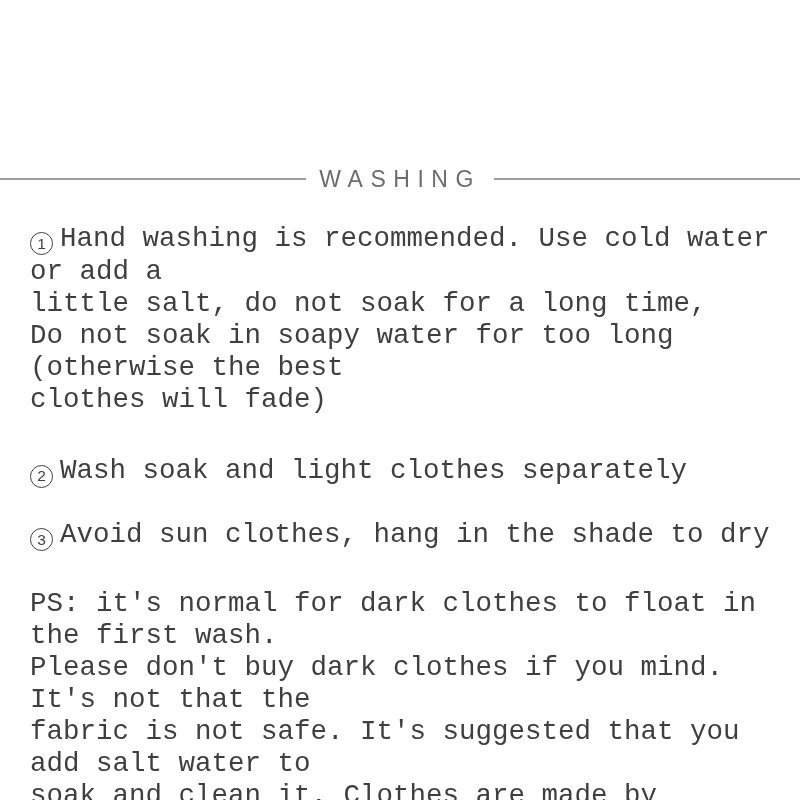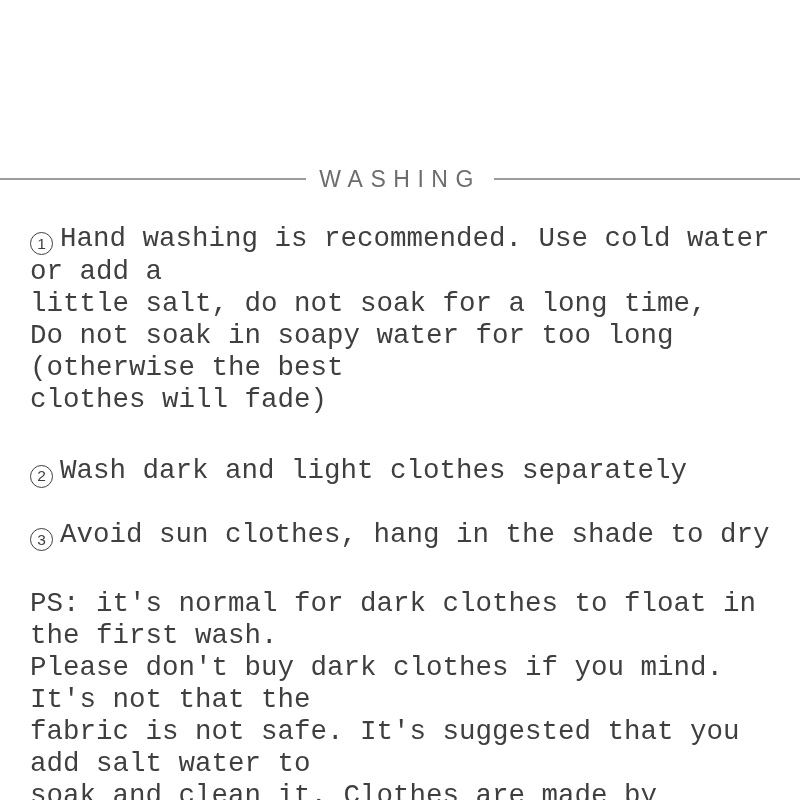--- a/index.html
+++ b/index.html
@@ -85,21 +85,21 @@
     <p class="para p1"><span class="num">
           <span>1</span>
         </span><span class="ptext">Hand washing is recommended. Use cold water or add a
 little salt, do not soak for a long time,</span></p>
 
     <p class="para p2"><span class="ptext">Do not soak in soapy water for too long (otherwise the best
 clothes will fade)</span></p>
 
     <p class="para p3"><span class="num">
           <span>2</span>
-        </span><span class="ptext">Wash dark and light clothes separately</span></p>
+        </span><span class="ptext">Wash soak and light clothes separately</span></p>
 
     <p class="para p4"><span class="num">
           <span>3</span>
         </span><span class="ptext">Avoid sun clothes, hang in the shade to dry</span></p>
 
     <p class="para p5"><span class="ptext">PS: it's normal for dark clothes to float in the first wash.
 Please don't buy dark clothes if you mind. It's not that the
 fabric is not safe. It's suggested that you add salt water to
 soak and clean it. Clothes are made by conscience, please
 feel free to wear them for your baby.</span></p>

